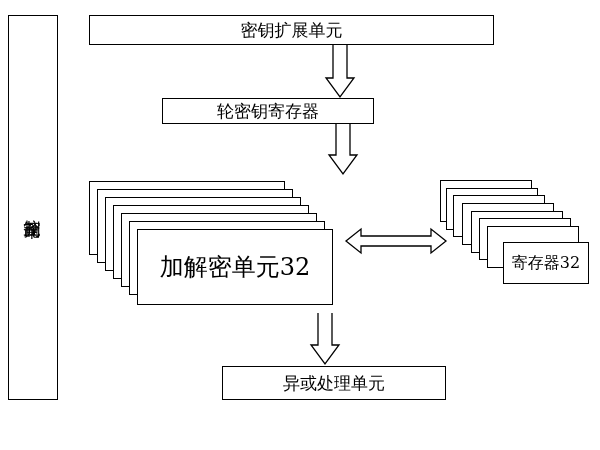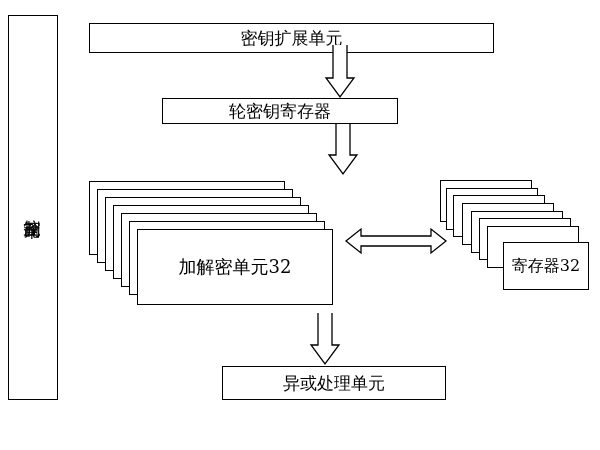--- a/index.html
+++ b/index.html
@@ -10,25 +10,25 @@
   svg { position:absolute; left:0; top:0; }
   .vtext { writing-mode:vertical-rl; text-orientation:upright; font-size:17px; letter-spacing:1px; }
 </style>
 </head>
 <body>
 
 <div class="box" style="left:8px; top:15px; width:50px; height:385px;">
   <span class="vtext">控制单元</span>
 </div>
 
-<div class="box" style="left:89px; top:15px; width:405px; height:30px;margin-top:8px;">
+<div class="box" style="left:89px; top:15px; width:405px; height:30px;">
   <span>密钥扩展单元</span>
 </div>
 
-<div class="box" style="left:162px; top:98px; width:236px; height:26px;">
+<div class="box" style="left:162px; top:98px; width:212px; height:26px;">
   <span>轮密钥寄存器</span>
 </div>
 
 <svg width="600" height="450">
 
   <path d="M333,45 L333,78 L326,78 L340,97 L354,78 L347,78 L347,45" fill="#fff" stroke="#000" stroke-width="1.3"></path>
 
   <path d="M336,124 L336,155 L329,155 L343,174 L357,155 L350,155 L350,124" fill="#fff" stroke="#000" stroke-width="1.3"></path>
 
   <path d="M346,241 L361,229 L361,236 L431,236 L431,229 L446,241 L431,253 L431,246 L361,246 L361,253 Z" fill="#fff" stroke="#000" stroke-width="1.3"></path>
@@ -37,32 +37,32 @@
 </svg>
 
 <div>
   <div class="box" style="left:89px; top:181px; width:196px; height:74px;"></div>
   <div class="box" style="left:97px; top:189px; width:196px; height:74px;"></div>
   <div class="box" style="left:105px; top:197px; width:196px; height:74px;"></div>
   <div class="box" style="left:113px; top:205px; width:196px; height:74px;"></div>
   <div class="box" style="left:121px; top:213px; width:196px; height:74px;"></div>
   <div class="box" style="left:129px; top:221px; width:196px; height:74px;"></div>
   <div class="box" style="left:137px; top:229px; width:196px; height:76px;">
-    <span style="font-size:18px;">加解密单元32</span>
+    <span style="font-size:24px;">加解密单元32</span>
   </div>
 </div>
 
 <div>
   <div class="box" style="left:440px; top:180px; width:92px; height:42px;"></div>
   <div class="box" style="left:446px; top:188px; width:92px; height:42px;"></div>
   <div class="box" style="left:453px; top:195px; width:92px; height:42px;"></div>
   <div class="box" style="left:462px; top:203px; width:92px; height:42px;"></div>
   <div class="box" style="left:471px; top:211px; width:92px; height:42px;"></div>
   <div class="box" style="left:479px; top:218px; width:92px; height:42px;"></div>
   <div class="box" style="left:487px; top:226px; width:92px; height:42px;"></div>
-  <div class="box" style="left:503px; top:242px; width:86px; height:48px;align-items:center;">
+  <div class="box" style="left:503px; top:242px; width:86px; height:42px;align-items:center;">
     <span style="font-size:16px;">寄存器32</span>
   </div>
 </div>
 
 <div class="box" style="left:222px; top:366px; width:224px; height:34px;">
   <span>异或处理单元</span>
 </div>
 
 </body></html>

